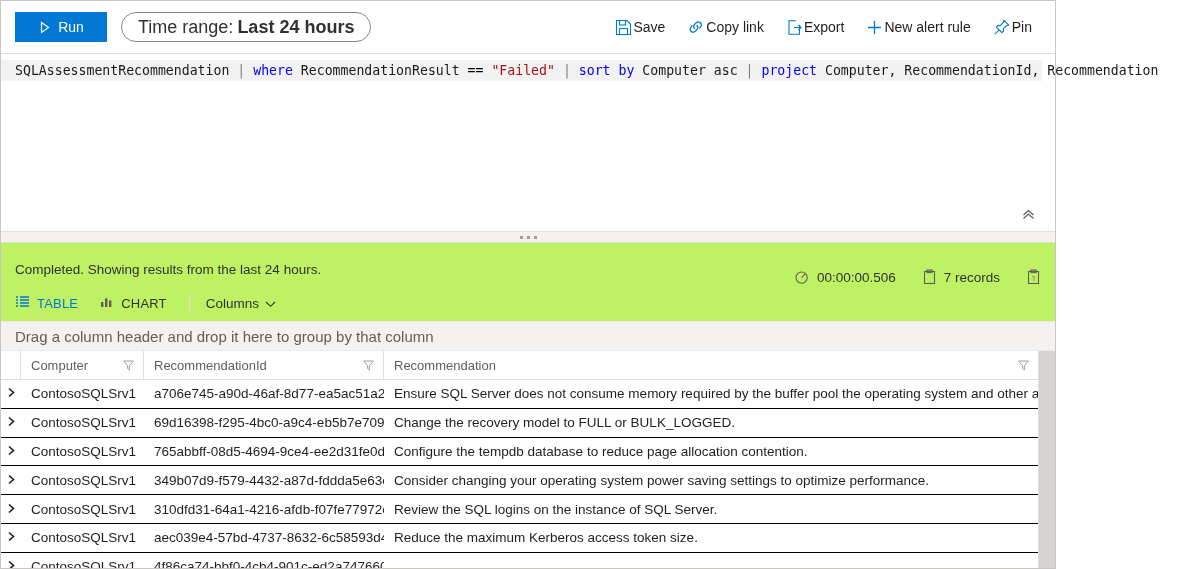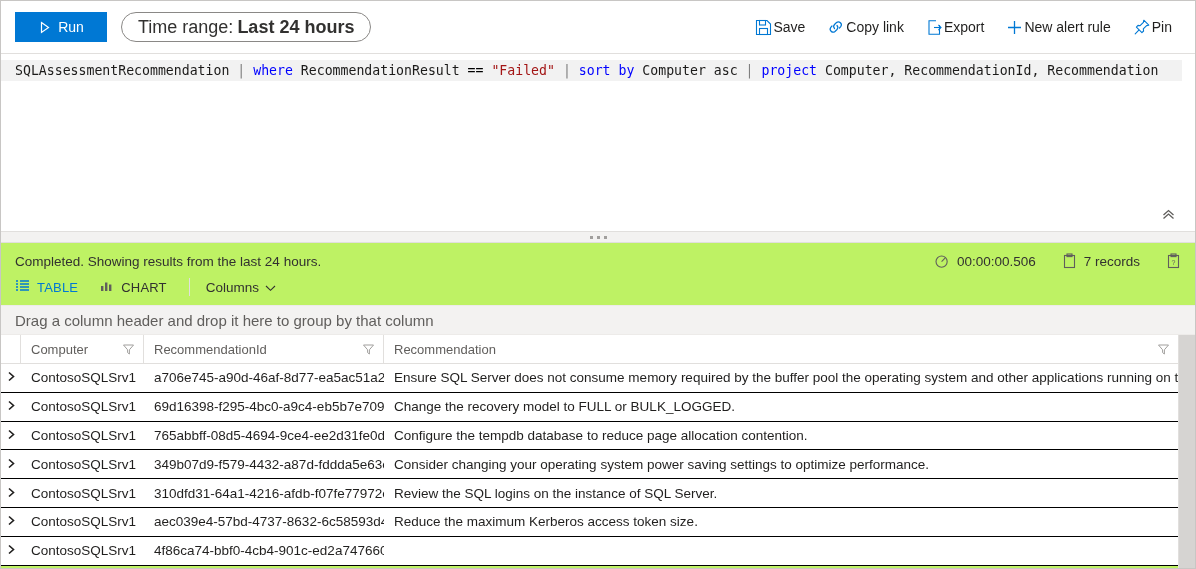--- a/index.html
+++ b/index.html
@@ -6,21 +6,21 @@
   html, body {
     margin: 0; padding: 0;
     width: 1196px; height: 569px;
     background: #ffffff;
     font-family: "Liberation Sans", sans-serif;
     color: #1b1a19;
     overflow: hidden;
   }
   #app {
     position: relative;
-    width: 1196px; height: 569px;
+    width: 1056px; height: 569px;
     border: 1px solid #c8c6c4;
     background: #fff;
     display: flex; flex-direction: column;
   }
 
   
   .toolbar {
     height: 52px; flex: 0 0 52px;
     display: flex; align-items: center;
     padding: 0 12px 0 14px;
@@ -105,20 +105,21 @@
     flex: 0 0 auto;
     display: flex; align-items: center;
     padding: 10px 14px 6px 14px;
     font-size: 13.5px; color: #323130;
   }
   .status-spacer { flex: 1 1 auto; }
   .stat {
     display: flex; align-items: center; gap: 7px;
     font-size: 13.5px; color: #323130;
     margin-left: 26px;
+    margin-top: 16px;
   }
   .stat svg { display: block; }
 
   .tabs-row {
     flex: 0 0 auto;
     display: flex; align-items: center;
     padding: 2px 14px 8px 14px;
     gap: 0;
   }
   .vtab {

